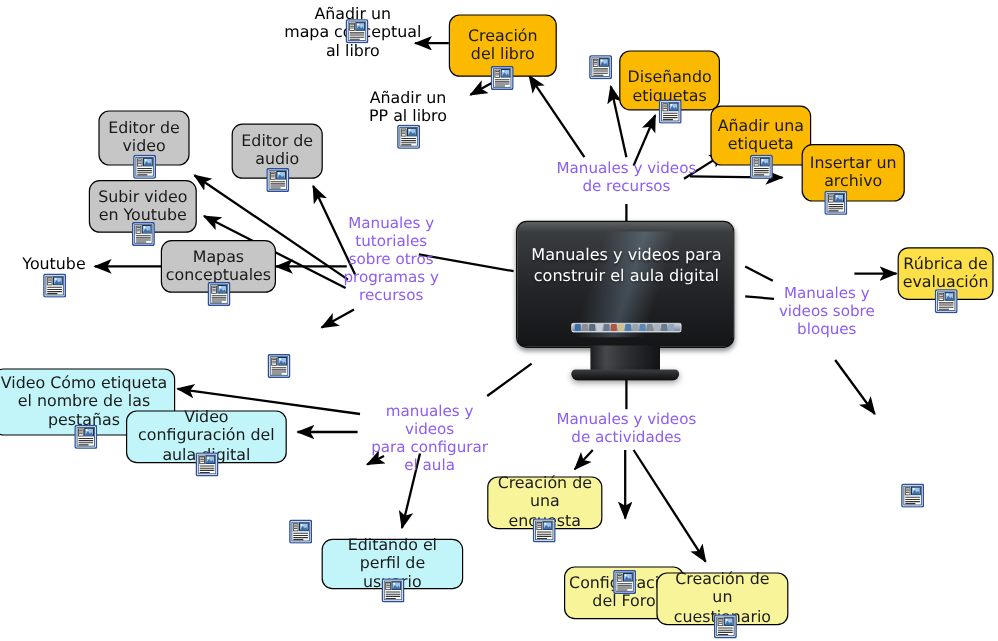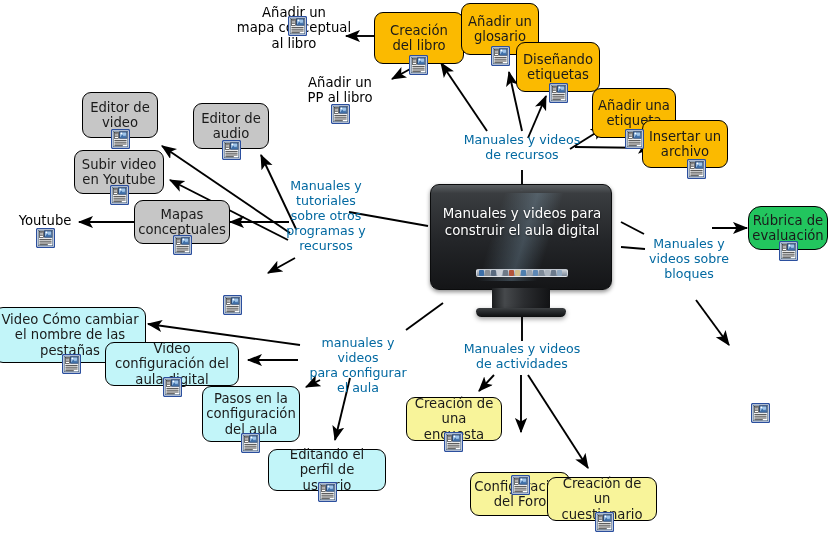--- a/index.html
+++ b/index.html
@@ -35,38 +35,38 @@
     justify-content: center;
     text-align: center;
     color: #1a1a1a;
     font-size: 13.2px;
     line-height: 1.16;
     padding: 3px 5px;
     z-index: 3;
   }
   .node.orange { background: #fbba00; }
   .node.gray   { background: #c6c6c6; }
-  .node.cyanbx { background: #22c55e; border-radius: 13px; }
+  .node.cyanbx { background: #fde047; }
   .node.green  { background: #7ee52b; }
   .node.ltblue { background: #c2f5f9; }
   .node.yellow { background: #f8f49a; }
 
   .plain-label {
     position: absolute;
     text-align: center;
     color: #000000;
     font-size: 13.2px;
     line-height: 1.17;
     z-index: 3;
     white-space: pre-line;
   }
   .edge-label {
     position: absolute;
     text-align: center;
-    color: #0369a1;
+    color: #8b5cf6;
     font-size: 12.6px;
     line-height: 1.2;
     z-index: 4;
     white-space: pre-line;
     background: transparent;
   }
 
   
   .doc-icon {
     position: absolute;
@@ -256,33 +256,29 @@
       </div>
     </div>
     <div class="mon-neck"></div>
     <div class="mon-base"></div>
   </div>
 
   <div class="node orange" style="left:374px; top:12px; width:90px; height:52px;">
     <span>Creación del
 libro</span>
   </div>
-  <div class="node orange" style="left:461px; top:3px; width:78px; height:52px;">
-    <span>Añadir un
-glosario</span>
-  </div>
-  <div class="node orange" style="left:516px; top:42px; width:84px; height:50px;">
+  <div class="node orange" style="left:516px; top:42px; width:84px; height:50px;align-items:flex-end;">
     <span>Diseñando
 etiquetas</span>
   </div>
   <div class="node orange" style="left:592px; top:88px; width:84px; height:50px;">
     <span>Añadir una
 etiqueta</span>
   </div>
-  <div class="node orange" style="left:642px; top:120px; width:86px; height:48px;">
+  <div class="node orange" style="left:668px; top:120px; width:86px; height:48px;">
     <span>Insertar un
 archivo</span>
   </div>
 
   <div class="node gray" style="left:82px; top:92px; width:76px; height:46px;">
     <span>Editor de
 video</span>
   </div>
   <div class="node gray" style="left:74px; top:150px; width:90px; height:44px;">
     <span>Subir video
@@ -296,32 +292,27 @@
     <span>Mapas
 conceptuales</span>
   </div>
 
   <div class="node cyanbx" style="left:748px; top:206px; width:80px; height:44px;">
     <span>Rúbrica de
 evaluación</span>
   </div>
 
   <div class="node ltblue" style="left:-6px; top:307px; width:152px; height:56px;">
-    <span>Video Cómo cambiar
+    <span>Video Cómo etiqueta
 el nombre de
 las pestañas</span>
   </div>
   <div class="node ltblue" style="left:105px; top:342px; width:134px; height:44px;">
     <span>Video configuración
 del aula digital</span>
-  </div>
-  <div class="node ltblue" style="left:202px; top:386px; width:98px; height:56px;">
-    <span>Pasos en la
-configuración
-del aula</span>
   </div>
   <div class="node ltblue" style="left:268px; top:449px; width:118px; height:42px;">
     <span>Editando el perfil
 de usuario</span>
   </div>
 
   <div class="node yellow" style="left:406px; top:397px; width:96px; height:44px;">
     <span>Creación de
 una encuesta</span>
   </div>

